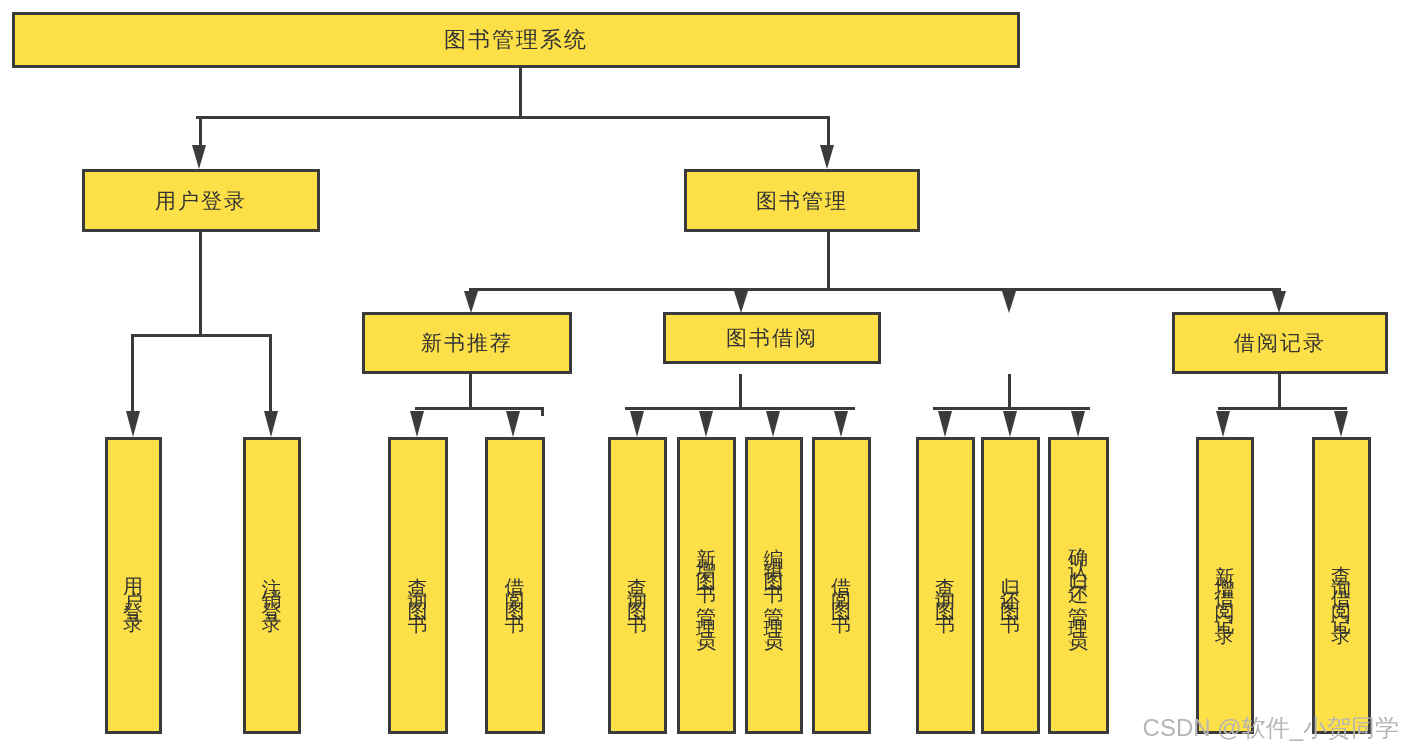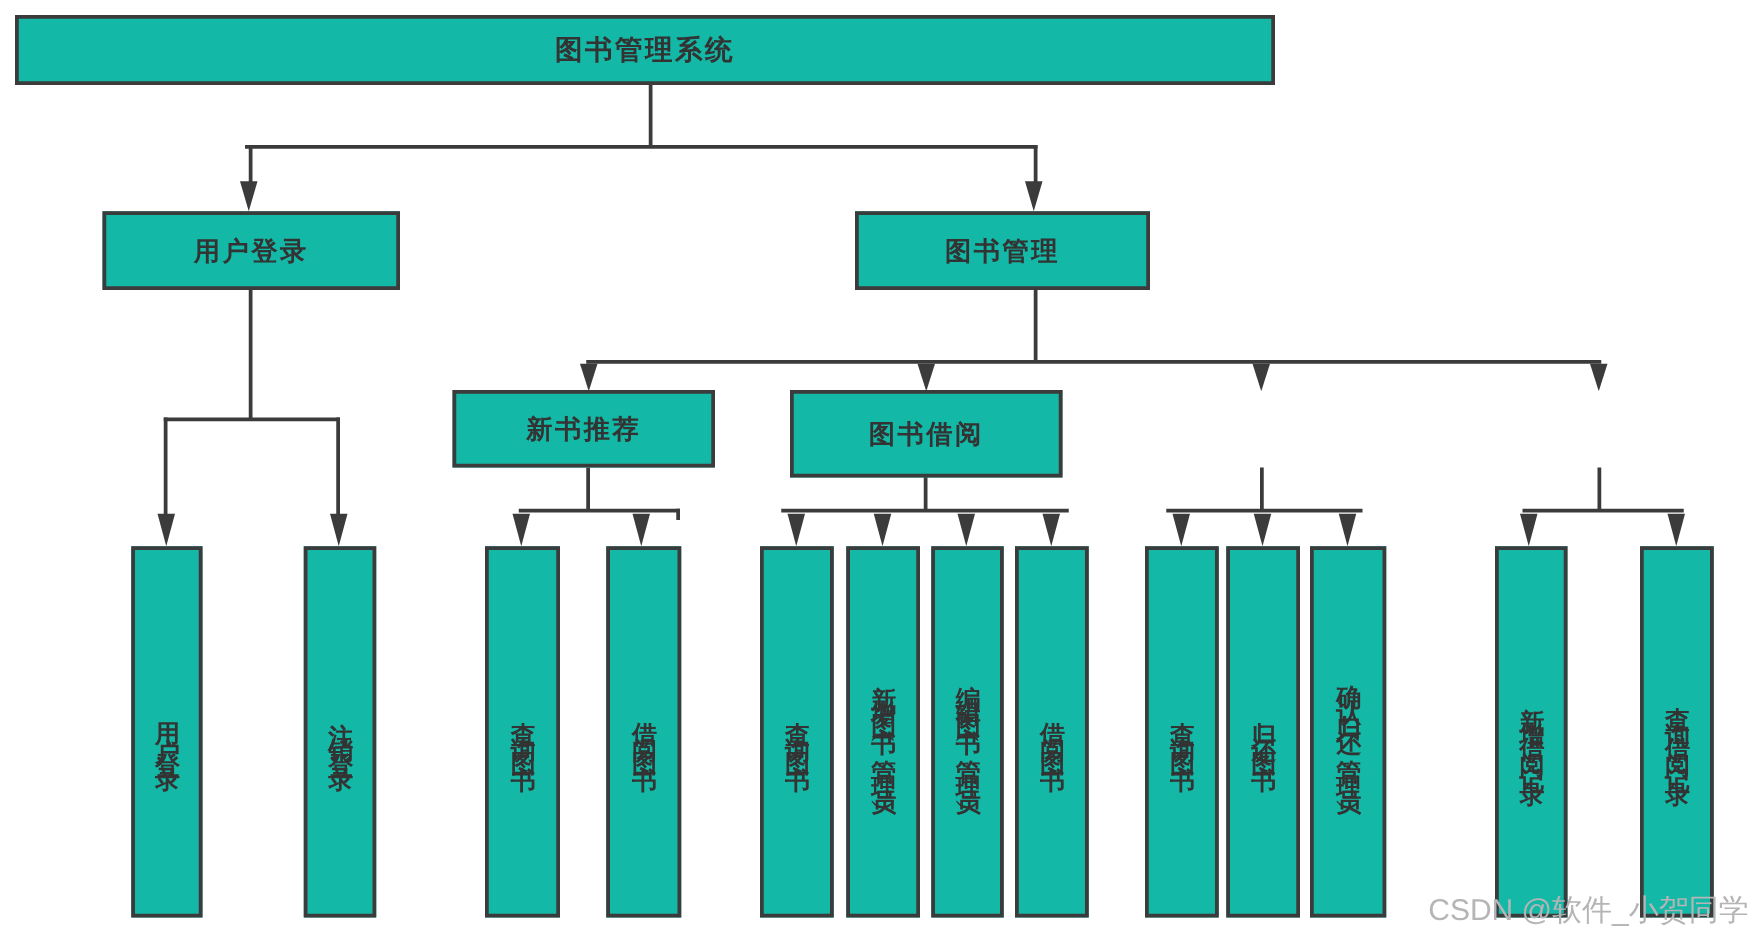--- a/index.html
+++ b/index.html
@@ -14,30 +14,29 @@
   .canvas {
     position: relative;
     width: 1405px;
     height: 747px;
     background: var(--bg);
     overflow: hidden;
   }
   .box {
     position: absolute;
     border: 3px solid var(--line);
-    background: #14b8a6;
+    background: #fde047;
     color: var(--text);
     display: flex;
     align-items: center;
     justify-content: center;
     font-size: 21px;
     letter-spacing: 2px;
     text-align: center;
     z-index: 2;
-    font-weight: bold;
   }
   .vbox {
     writing-mode: vertical-rl;
     text-orientation: mixed;
     font-size: 20px;
     letter-spacing: 12px;
     line-height: 1;
   }
   .vline {
     position: absolute;
@@ -95,21 +94,22 @@
   <div class="arrow" style="left:264px;top:411px"></div>
 
   <div class="vline" style="left:827px;top:232px;height:58px"></div>
   <div class="hline" style="left:469px;top:288px;width:812px"></div>
   <div class="arrow" style="left:464px;top:291px;border-top-width:22px"></div>
   <div class="arrow" style="left:734px;top:291px;border-top-width:22px"></div>
   <div class="arrow" style="left:1002px;top:291px;border-top-width:22px"></div>
   <div class="arrow" style="left:1272px;top:291px;border-top-width:22px"></div>
 
   <div class="box" style="left:362px;top:312px;width:210px;height:62px">新书推荐</div>
-  <div class="box" style="left:632px;top:312px;width:218px;height:70px">图书借阅</div>
+  <div class="box" style="left:663px;top:312px;width:218px;height:52px">图书借阅</div>
+  <div class="box" style="left:1172px;top:312px;width:216px;height:62px">借阅记录</div>
 
   <div class="vline" style="left:469px;top:374px;height:35px"></div>
   <div class="hline" style="left:415px;top:407px;width:129px"></div>
   <div class="vline" style="left:541px;top:407px;height:9px"></div>
 
   <div class="vline" style="left:739px;top:374px;height:35px"></div>
   <div class="hline" style="left:625px;top:407px;width:230px"></div>
 
   <div class="vline" style="left:1008px;top:374px;height:35px"></div>
   <div class="hline" style="left:933px;top:407px;width:157px"></div>

